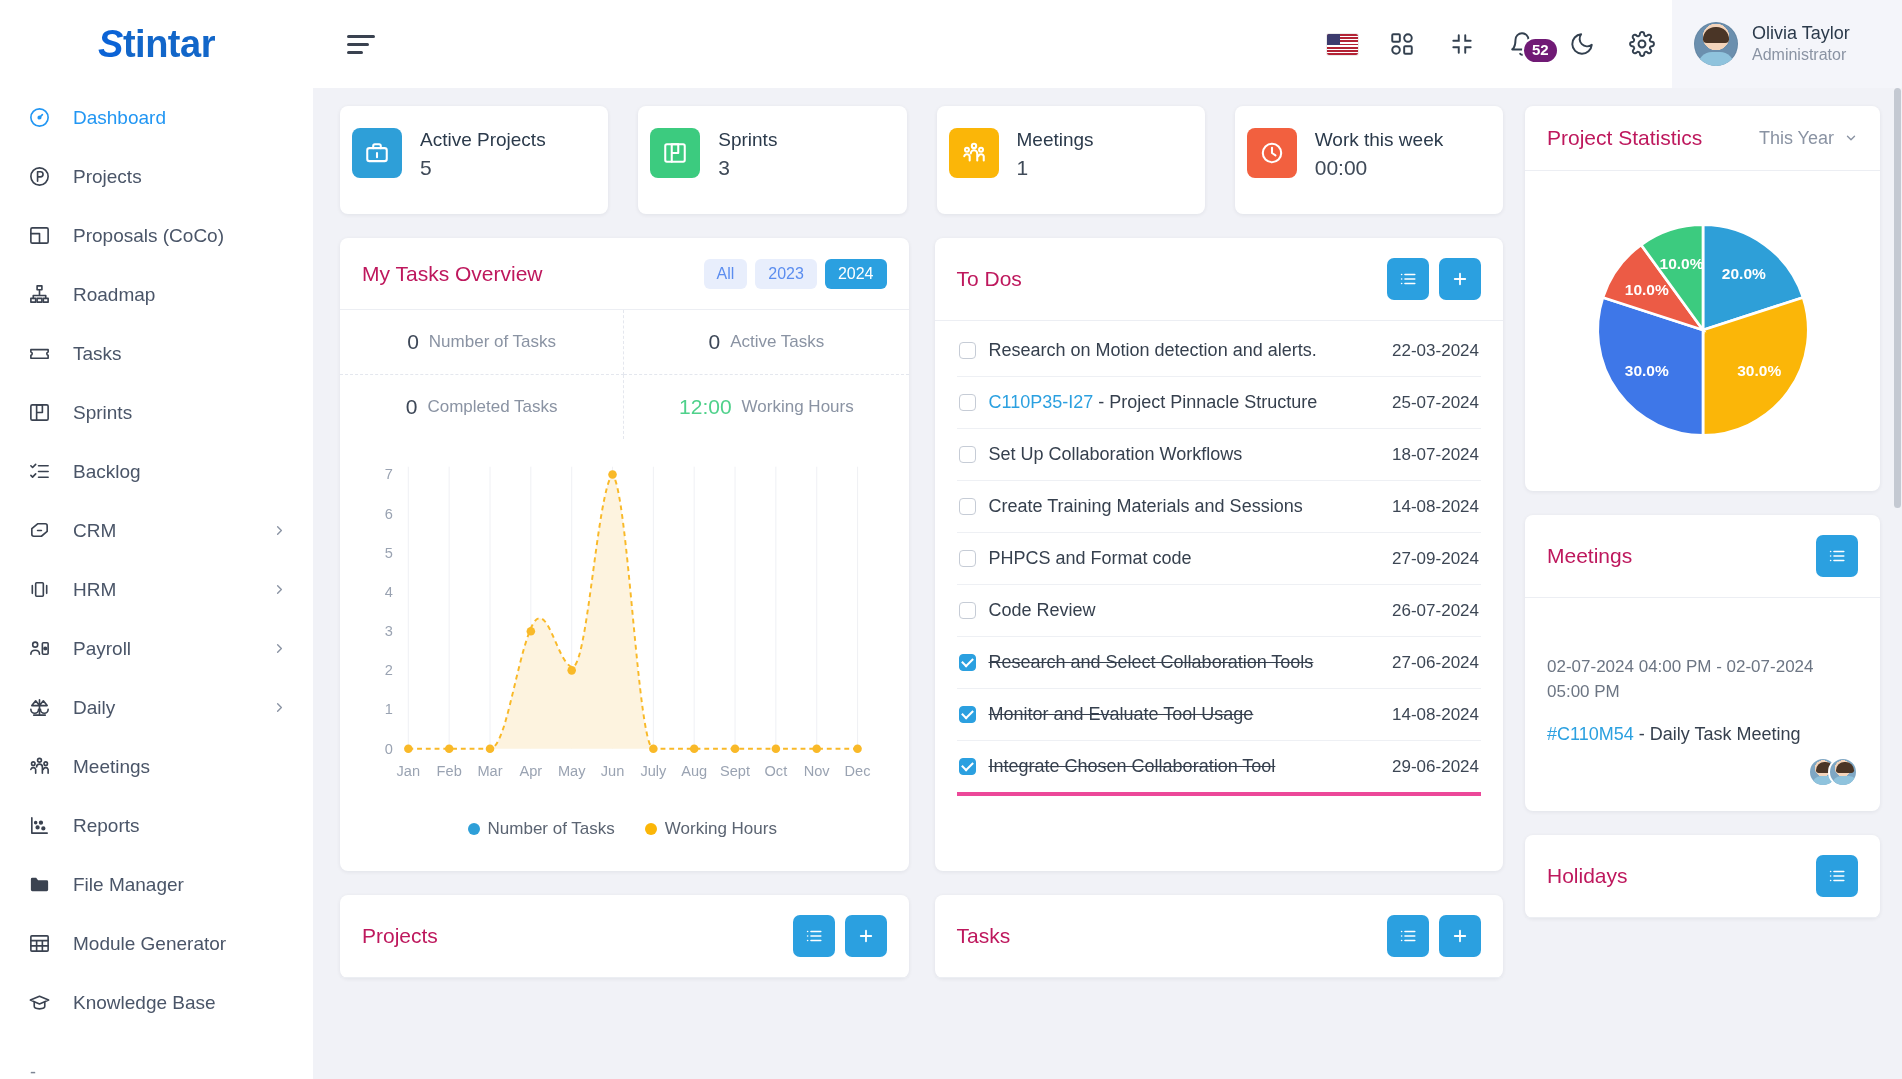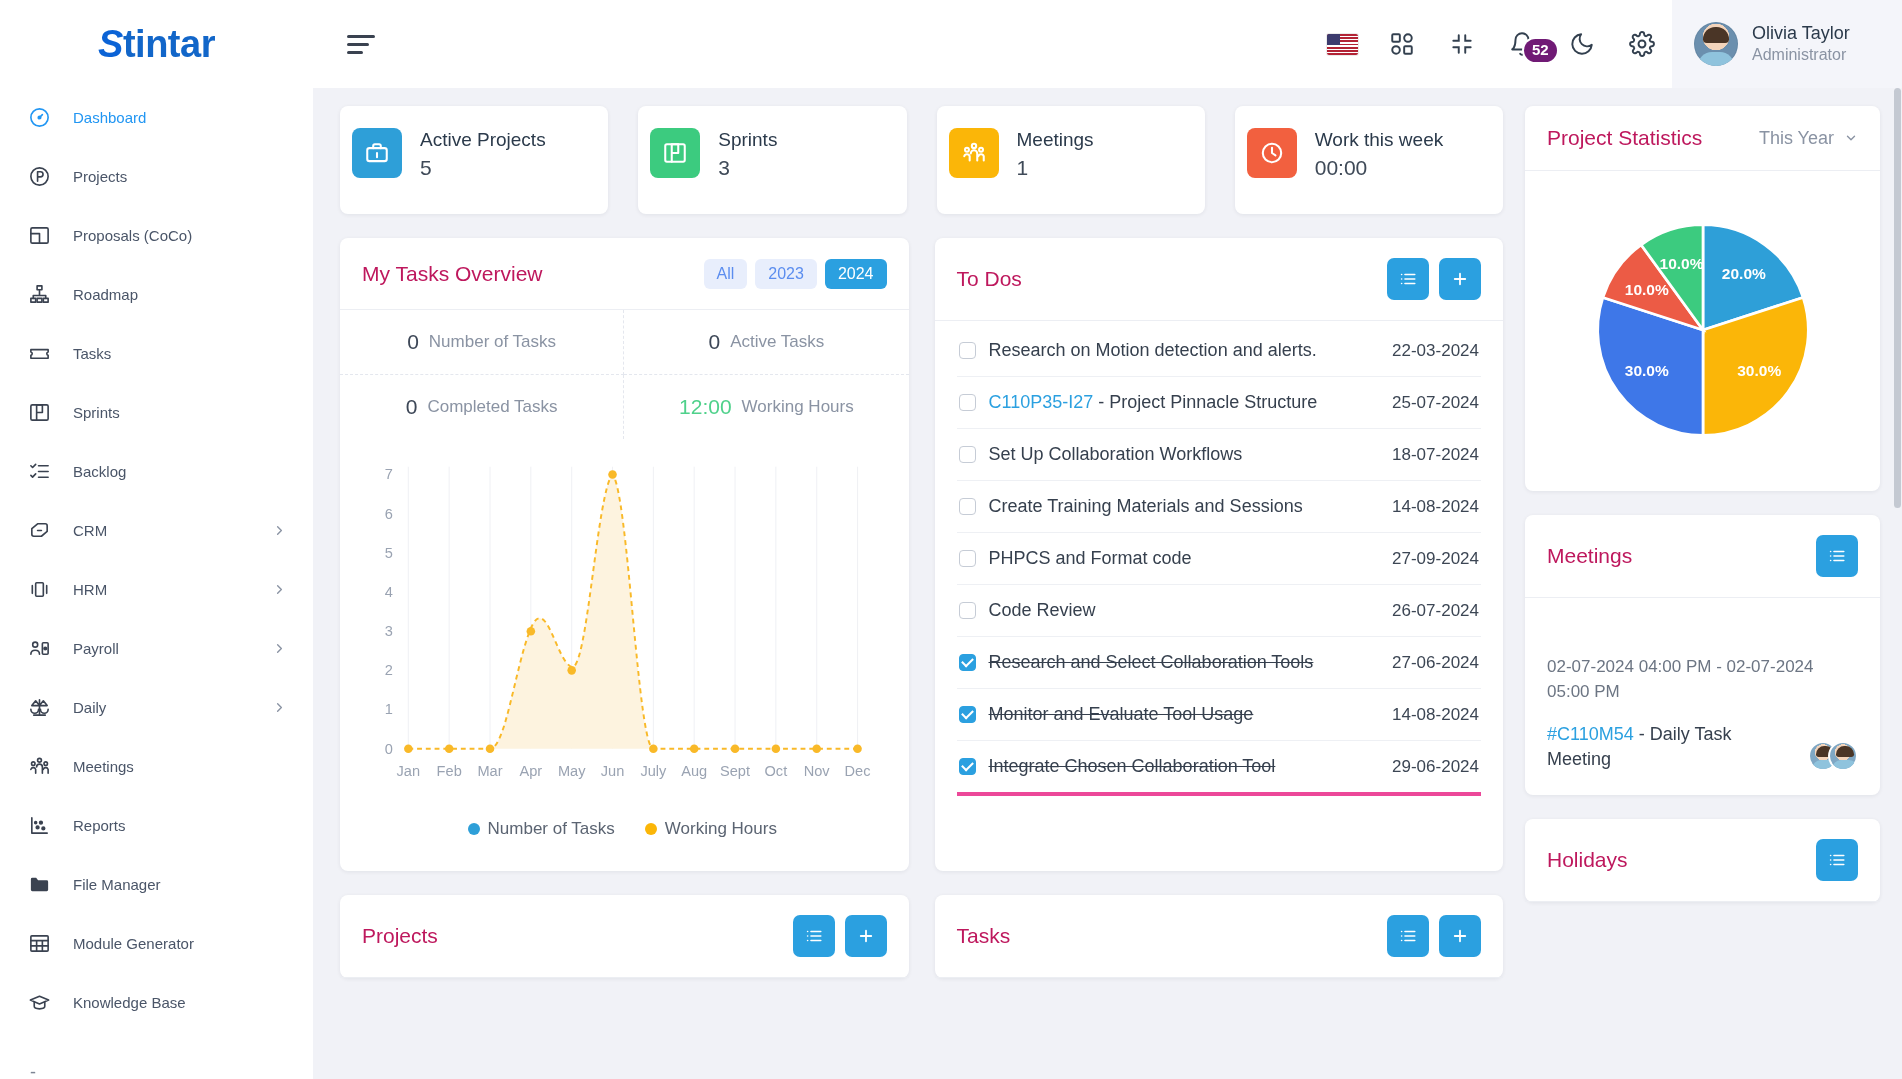--- a/index.html
+++ b/index.html
@@ -30,21 +30,21 @@
   .brand-text .s-glyph {
     display:inline-block; color:#0b63d6;
     font-style: italic; font-weight: 800;
   }
   .nav { padding: 0 0 20px 0; }
   .nav-item {
     display: flex; align-items: center;
     height: 59px;
     padding: 0 26px 0 28px;
     color: #4a5568;
-    font-size: 15px;
+    font-size: 19px;
     cursor: pointer;
     position: relative;
   }
   .nav-item .nav-ico {
     width: 30px; flex: 0 0 30px; display: flex; align-items: center;
     justify-content: flex-start; margin-right: 15px; color: #3a4250;
   }
   .nav-item.active { color: #2196f3; }
   .nav-item.active .nav-ico { color: #2196f3; }
   .nav-label { white-space: nowrap; }
@@ -205,21 +205,21 @@
 
   
   .pstat-head { display:flex; align-items:center; padding: 20px 22px;
     border-bottom: 1px solid #eceef3; }
   .this-year { margin-left:auto; color:#8a93a3; font-size:18px; display:flex;
     align-items:center; gap:10px; cursor:pointer; }
   .pie-wrap { padding: 24px 0 26px; display:flex; justify-content:center; }
 
   .meet-body { padding: 20px 22px 24px; }
   .meet-time { color:#6c7583; font-size:17px; line-height:1.45;margin-top:37px; }
-  .meet-row { display:flex; align-items:flex-end; margin-top:18px; gap:10px; }
+  .meet-row { display:flex; align-items:flex-start; margin-top:18px; gap:10px;flex-direction:column; }
   .meet-title { font-size:18px; color:#36404e; line-height:1.35; }
   .meet-title .code { color:#2ba0e0; }
   .avatars { margin-left:auto; display:flex; }
   .mini-av {
     width:30px; height:30px; border-radius:50%; border:2px solid #fff;
     background: radial-gradient(circle at 50% 36%, #f3d4bb 0 38%, rgba(0,0,0,0) 39%), #7fa7c4;
     position:relative; overflow:hidden;
   }
   .mini-av::before{ content:""; position:absolute; left:6px; top:3px; width:18px; height:11px;
     background:#4a3526; border-radius:9px 9px 3px 3px; }

